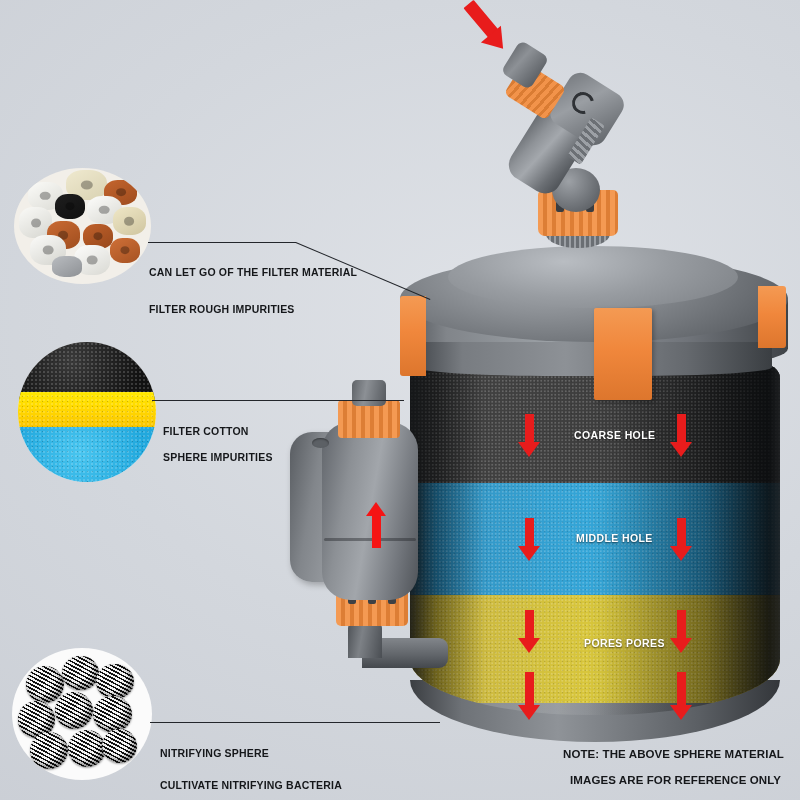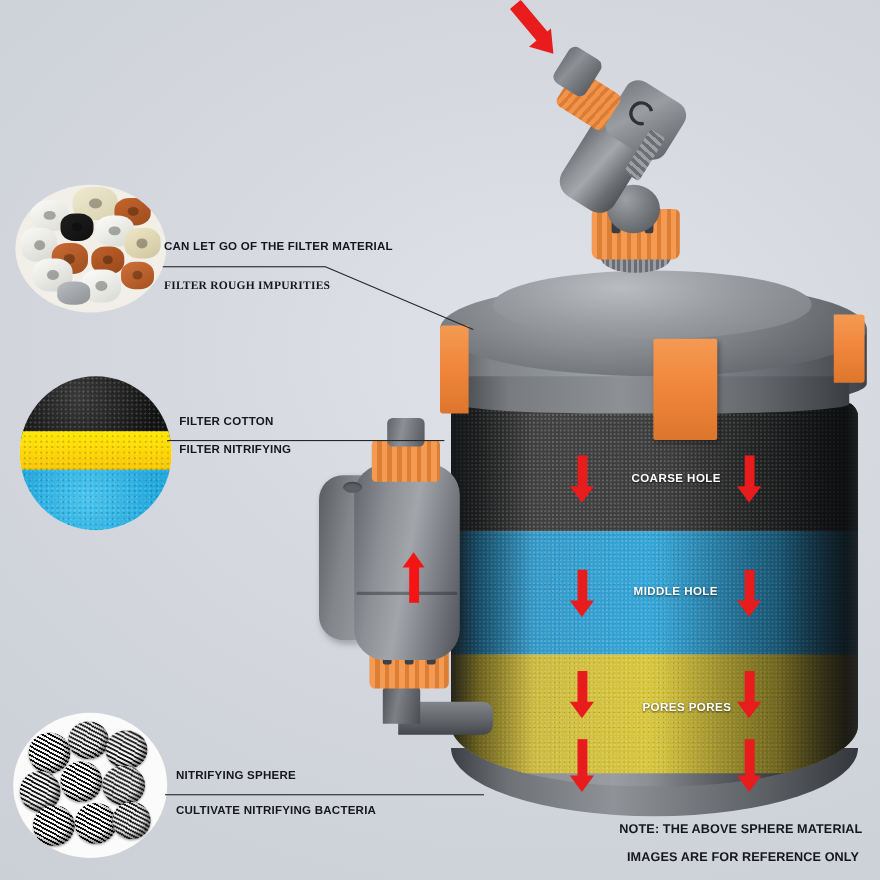--- a/index.html
+++ b/index.html
@@ -25,20 +25,21 @@
   
   .lbl {
     position: absolute;
     font-family: "Liberation Sans", sans-serif;
     font-weight: bold;
     font-size: 10.5px;
     letter-spacing: 0.2px;
     color: #15171a;
     white-space: nowrap;
     line-height: 1;
+    margin-top: 48px;
   }
 
   .leader {
     position: absolute;
     background: #23262b;
     transform-origin: 0 0;
     height: 1.3px;
   }
 
   
@@ -497,33 +498,33 @@
     <div class="ring" style="left:12%;top:58%;width:26%;height:26%;background:linear-gradient(150deg,#fbfbf9,#d4d4ce);"></div>
     <div class="ring" style="left:44%;top:66%;width:26%;height:26%;background:linear-gradient(150deg,#fdfdfc,#d9d9d3);"></div>
     <div class="ring" style="left:70%;top:60%;width:22%;height:22%;background:linear-gradient(150deg,#cf7038,#a65222);"></div>
     <div style="position:absolute;left:28%;top:76%;width:22%;height:18%;border-radius:40%;background:linear-gradient(150deg,#b9bcc0,#8e9195);"></div>
   </div>
 
   <div class="leader" style="left:148px;top:242px;width:148px;"></div>
   <div class="leader" style="left:296px;top:242px;width:146px;transform:rotate(23deg);"></div>
 
   <span class="lbl" style="left:149px;top:219px;">CAN LET GO OF THE FILTER MATERIAL</span>
-  <span class="lbl" style="left:149px;top:256px;font-family:Liberation Serif, serif;">FILTER ROUGH IMPURITIES</span>
+  <span class="lbl" style="left:149px;top:256px;">FILTER ROUGH IMPURITIES</span>
 
   <div class="swatch" style="left:18px;top:342px;width:138px;height:140px;">
     <div class="sponge-black"></div>
     <div class="sponge-yellow"></div>
     <div class="sponge-blue"></div>
     <div class="sponge-tex"></div>
   </div>
 
   <div class="leader" style="left:152px;top:400px;width:252px;"></div>
 
   <span class="lbl" style="left:163px;top:378px;">FILTER COTTON</span>
-  <span class="lbl" style="left:163px;top:404px;">FILTER NITRIFYING</span>
+  <span class="lbl" style="left:163px;top:404px;">SPHERE IMPURITIES</span>
 
   <div class="swatch" style="left:12px;top:648px;width:140px;height:132px;background:#fbfbfb;">
     <div class="bioball" style="left:10%;top:14%;width:27%;height:28%;"></div>
     <div class="bioball" style="left:36%;top:6%;width:26%;height:26%;"></div>
     <div class="bioball" style="left:60%;top:12%;width:27%;height:27%;"></div>
     <div class="bioball" style="left:4%;top:40%;width:27%;height:28%;"></div>
     <div class="bioball" style="left:31%;top:33%;width:27%;height:28%;"></div>
     <div class="bioball" style="left:58%;top:36%;width:28%;height:28%;"></div>
     <div class="bioball" style="left:13%;top:64%;width:27%;height:28%;"></div>
     <div class="bioball" style="left:40%;top:62%;width:27%;height:28%;"></div>

